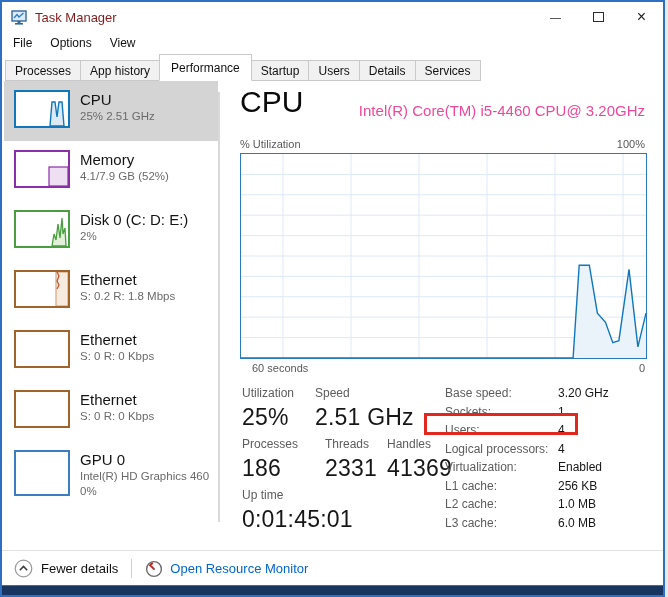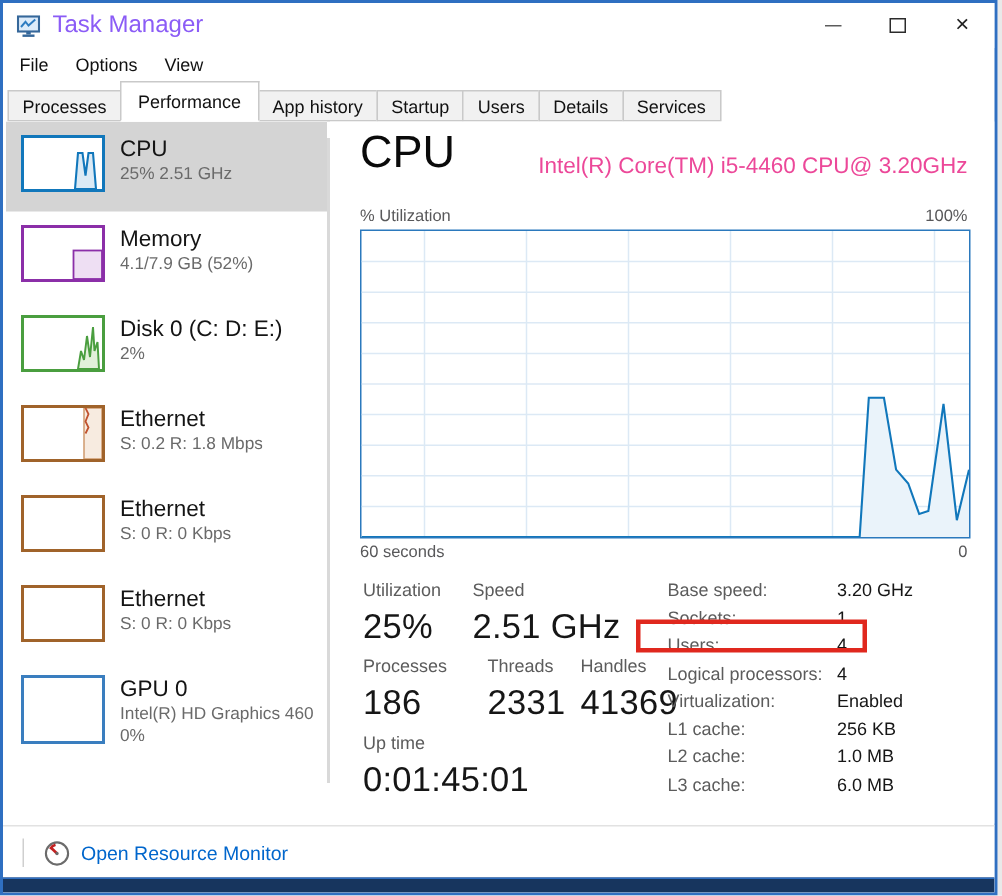--- a/index.html
+++ b/index.html
@@ -1,21 +1,21 @@
 <!DOCTYPE html>
 <html><head>
 <meta charset="utf-8">
 <style>
   html,body{margin:0;padding:0;background:#e9e9e9;width:668px;height:597px;overflow:hidden;}
   .window{position:relative;width:665px;height:597px;background:#fff;border:2px solid #2f6fc1;
     box-sizing:border-box;font-family:"Liberation Sans","DejaVu Sans",sans-serif;overflow:hidden;}
   
   .titlebar{position:absolute;left:0;top:0;right:0;height:30px;display:flex;align-items:center;background:#fff;}
   .app-icon{margin-left:9px;flex:none;}
-  .window-title{font-size:16px;color:#8b5cf6;margin-left:8px;}
+  .window-title{font-size:13px;color:#7f1d1d;margin-left:8px;}
   .controls{margin-left:auto;display:flex;height:100%;}
   .ctrl{width:43px;display:flex;align-items:center;justify-content:center;color:#222;cursor:default;}
   .ctrl.min{font-size:11px;}
   .max-glyph{width:9px;height:8px;border:1px solid #2b2b2b;display:block;}
   .ctrl.close{font-size:16px;}
   
   .menubar{position:absolute;top:30px;left:2px;right:0;height:22px;display:flex;align-items:center;font-size:12px;color:#111;}
   .menu-item{padding:3px 9px;}
   
   .tabbar{position:absolute;top:52px;left:0;right:0;height:27px;display:flex;align-items:flex-end;padding-left:3px;}
@@ -36,21 +36,21 @@
   .side-text{min-width:0;}
   .side-text .t{font-size:15px;color:#141414;line-height:19px;white-space:nowrap;}
   .side-text .s{font-size:11.5px;color:#6a6a6a;line-height:15px;white-space:nowrap;overflow:hidden;max-width:136px;}
   .side-scroll{position:absolute;left:216px;top:90px;width:3px;height:430px;background:#d9d9d9;}
   
   .main{position:absolute;left:218px;top:79px;width:443px;bottom:46px;background:#fff;}
   .cpu-heading{position:absolute;left:20px;top:4px;font-size:30px;color:#0a0a0a;}
   .cpu-sub{position:absolute;right:18px;top:21px;font-size:15px;color:#ec4899;}
   .axlbl{position:absolute;font-size:11px;color:#58585a;}
   .ax-tl{left:20px;top:57px;} .ax-tr{right:18px;top:57px;}
-  .ax-bl{left:20px;top:281px;} .ax-br{right:18px;top:281px;}
+  .ax-bl{left:32px;top:281px;} .ax-br{right:18px;top:281px;}
   .chartbox{position:absolute;left:20px;top:72px;width:405px;height:204px;border:1px solid #2b79bd;}
   .stat{position:absolute;}
   .stat .lbl{font-size:12px;color:#5c5c5c;margin-bottom:4px;}
   .stat .val{font-size:23px;color:#161616;letter-spacing:0.2px;}
   .st-util{left:22px;top:305px;} .st-speed{left:95px;top:305px;}
   .st-proc{left:22px;top:356px;} .st-thr{left:105px;top:356px;} .st-hand{left:167px;top:356px;}
   .st-up{left:22px;top:407px;}
   .rstats{position:absolute;left:225px;top:303px;width:212px;}
   .rrow{display:flex;align-items:center;height:18.5px;}
   .rrow .rl{width:113px;font-size:12px;color:#5c5c5c;flex:none;}
@@ -88,22 +88,22 @@
   </div>
 
   <div class="menubar">
     <span class="menu-item">File</span>
     <span class="menu-item">Options</span>
     <span class="menu-item">View</span>
   </div>
 
   <div class="tabbar">
     <span class="tab">Processes</span>
+    <span class="tab">App history</span>
     <span class="tab active">Performance</span>
-    <span class="tab">App history</span>
     <span class="tab">Startup</span>
     <span class="tab">Users</span>
     <span class="tab">Details</span>
     <span class="tab">Services</span>
   </div>
 
   <div class="sidebar">
 
     <div class="side-item selected">
       <div class="mini">
@@ -273,20 +273,27 @@
       <div class="rrow">
         <span class="rl">L3 cache:</span>
         <span class="rv">6.0 MB</span>
       </div>
     </div>
 
     <div class="cores-box"></div>
   </div>
 
   <div class="footer">
+    <span class="fewer">
+      <svg width="19" height="19" viewBox="0 0 19 19">
+        <circle cx="9.5" cy="9.5" r="8.3" fill="#fff" stroke="#9a9a9a" stroke-width="1.2"></circle>
+        <polyline points="5.8,11.3 9.5,7.4 13.2,11.3" fill="none" stroke="#3c3c3c" stroke-width="1.5"></polyline>
+      </svg>
+      <span>Fewer details</span>
+    </span>
     <span class="vsep"></span>
     <span class="resmon">
       <svg width="18" height="18" viewBox="0 0 18 18">
         <circle cx="9" cy="9" r="7.4" fill="#fff" stroke="#6b6b6b" stroke-width="1.4"></circle>
         <path d="M4.5,6 A6,6 0 0 1 8,3.2" fill="none" stroke="#c32222" stroke-width="1.8"></path>
         <line x1="9" y1="9" x2="5.2" y2="5.4" stroke="#c32222" stroke-width="1.8"></line>
         <circle cx="9" cy="9" r="1.1" fill="#6b6b6b"></circle>
       </svg>
       <span>Open Resource Monitor</span>
     </span>

